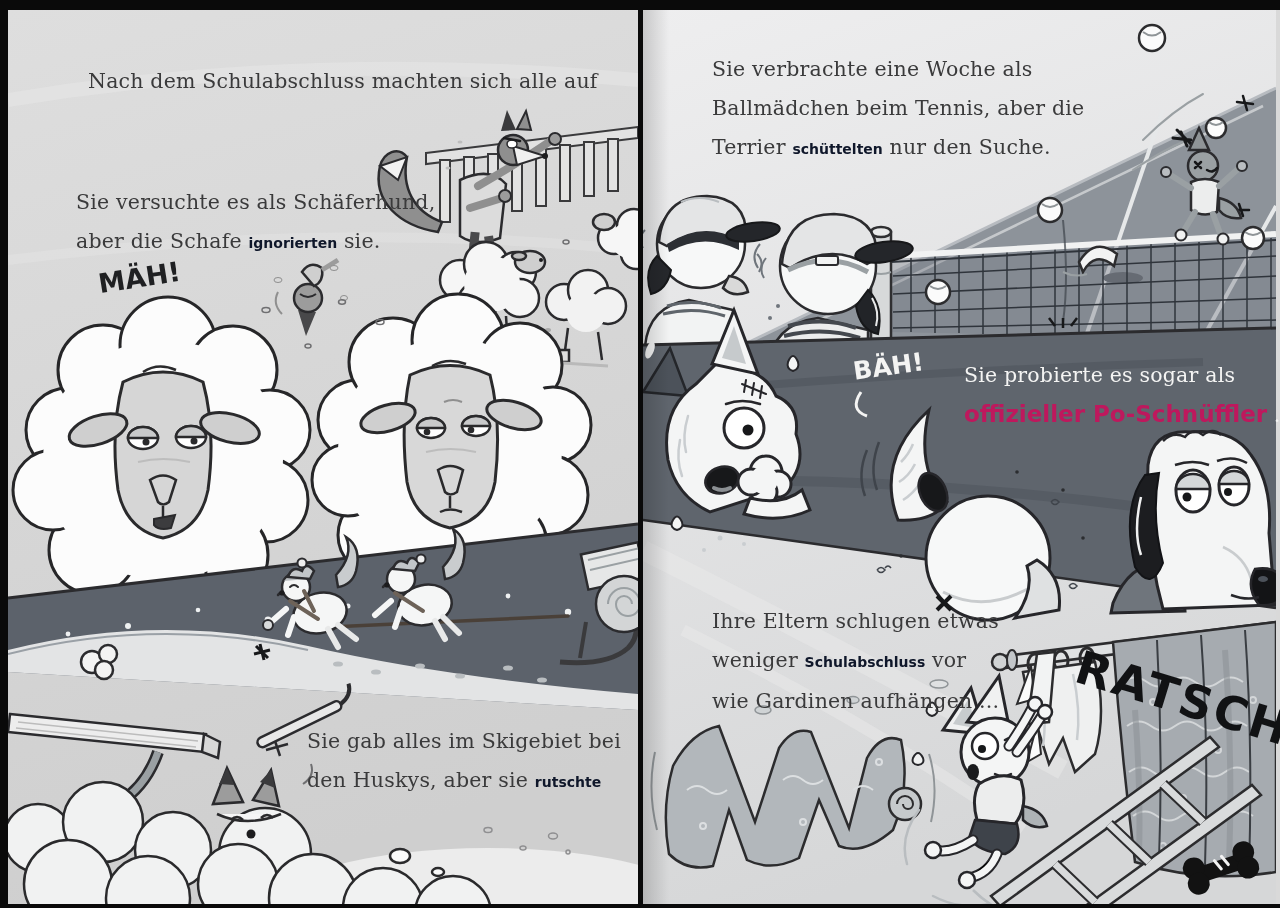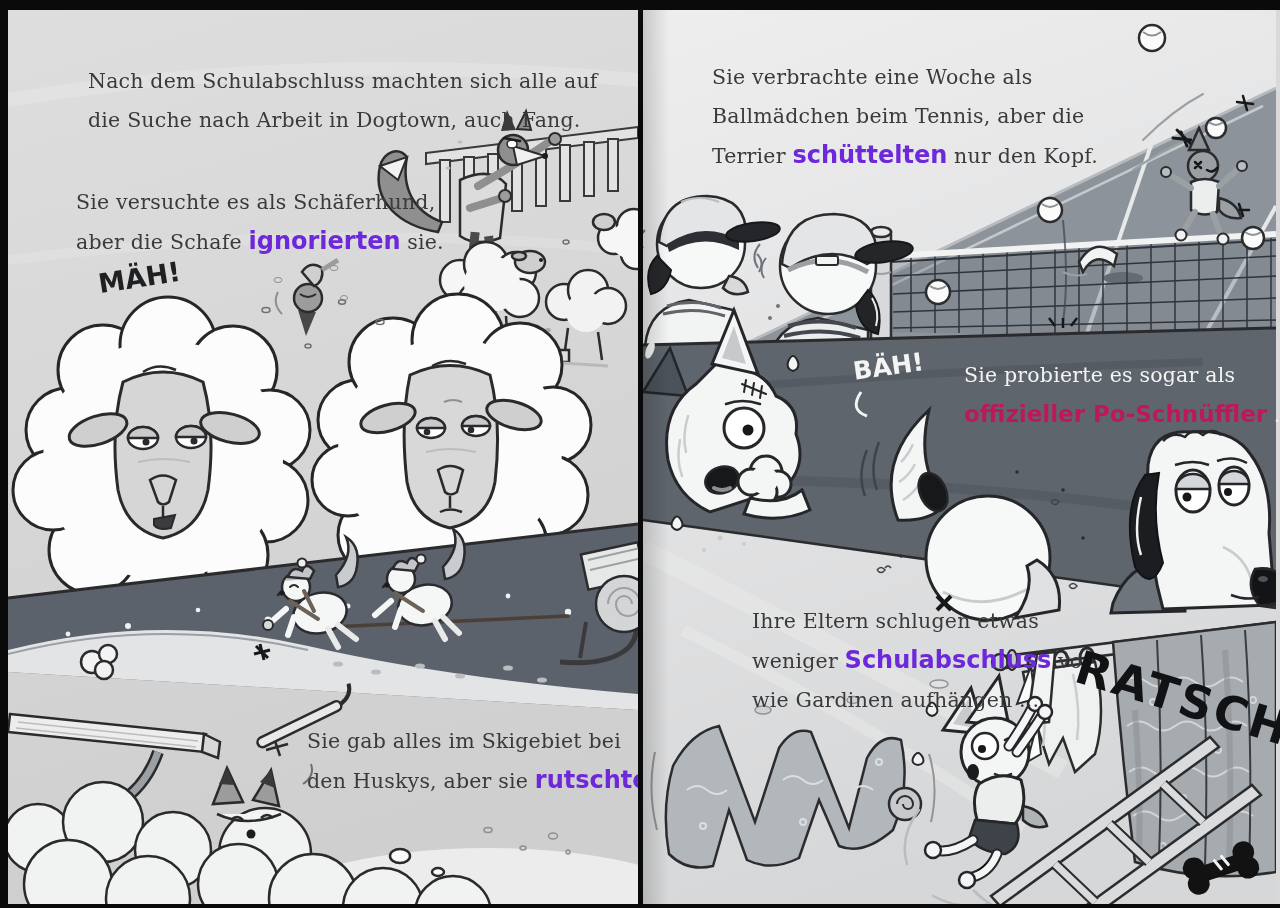--- a/index.html
+++ b/index.html
@@ -9,22 +9,22 @@
   .page-left{left:8px;width:630px;}
   .page-right{left:643px;width:633px;}
   .gutter{position:absolute;left:638px;top:0;width:5px;height:908px;background:#0a0a0a;}
   .page svg.scene{position:absolute;left:0;top:0;}
   .edge-shade-l{position:absolute;top:0;right:0;width:26px;height:100%;
      background:linear-gradient(to right,rgba(0,0,0,0),rgba(0,0,0,.16));pointer-events:none;}
   .edge-shade-r{position:absolute;top:0;left:0;width:26px;height:100%;
      background:linear-gradient(to left,rgba(0,0,0,0),rgba(0,0,0,.16));pointer-events:none;}
   .para{position:absolute;font-size:20.5px;line-height:39px;color:#3a3a3b;
         letter-spacing:.2px;white-space:nowrap;}
-  .para .b{font-family:"DejaVu Sans",sans-serif;font-weight:700;font-size:24px;
-        letter-spacing:0;color:#6d28d9;}
+  .para .b{font-family:"DejaVu Sans",sans-serif;font-weight:700;font-size:14px;
+        letter-spacing:0;color:#0f172a;}
   .para.white{color:#f4f4f3;}
   .para.white .b{color:#be185d;font-size:23px;}
   .sfx{position:absolute;font-family:"DejaVu Sans",sans-serif;font-weight:800;
        white-space:nowrap;}
   .sfx-maeh{font-size:27px;color:#1f2022;transform:rotate(-9deg);}
   .sfx-baeh{font-size:25px;color:#f4f4f3;transform:rotate(-8deg);}
   .sfx-ratsch{font-size:46px;color:#111214;transform:rotate(17deg);transform-origin:left top;
        letter-spacing:3px;}
   .alignR{}
 </style>
@@ -309,21 +309,20 @@
       <g fill="none" stroke="#8f8f91" stroke-width="1.5">
         <ellipse cx="480" cy="820" rx="4" ry="2.5"></ellipse>
           <ellipse cx="515" cy="838" rx="3" ry="2"></ellipse>
         <ellipse cx="545" cy="826" rx="4.5" ry="3"></ellipse>
           <circle cx="560" cy="842" r="2"></circle>
       </g>
     </svg>
 
     <div class="para" style="left:80px;top:52px;">
       <div><span>Nach dem Schulabschluss machten sich alle auf</span></div>
-      <div><span>die Suche nach Arbeit in Dogtown, auch Fang.</span></div>
     </div>
     <div class="para" style="left:68px;top:132px;margin-top:41px;">
       <div><span>Sie versuchte es als Schäferhund,</span></div>
       <div>
         <span>aber die Schafe </span><span class="b">ignorierten</span><span> sie.</span>
       </div>
     </div>
     <div class="sfx sfx-maeh" style="left:90px;top:252px;">MÄH!</div>
     <div class="para" style="left:299px;top:712px;">
       <div><span>Sie gab alles im Skigebiet bei</span></div>
@@ -635,35 +634,35 @@
       <g transform="translate(578,858) rotate(-18)">
         <rect x="-26" y="-8" width="52" height="16" fill="#121212"></rect>
         <circle cx="-26" cy="-8" r="11" fill="#121212"></circle>
           <circle cx="-26" cy="8" r="11" fill="#121212"></circle>
         <circle cx="26" cy="-8" r="11" fill="#121212"></circle>
           <circle cx="26" cy="8" r="11" fill="#121212"></circle>
         <path d="M-4,-9 L0,1 M4,-11 L8,-1" stroke="#f2f2f2" stroke-width="3" stroke-linecap="round"></path>
       </g>
     </svg>
 
-    <div class="para" style="left:69px;top:48px;">
+    <div class="para" style="left:69px;top:40px;">
       <div><span>Sie verbrachte eine Woche als</span></div>
       <div><span>Ballmädchen beim Tennis, aber die</span></div>
       <div>
-        <span>Terrier </span><span class="b">schüttelten</span><span> nur den Kopf.</span>
+        <span>Terrier </span><span class="b">schüttelten</span><span> nur den Suche.</span>
       </div>
     </div>
     <div class="sfx sfx-baeh" style="left:210px;top:342px;">BÄH!</div>
     <div class="para white alignR" style="right:30px;top:346px;">
       <div><span>Sie probierte es sogar als</span></div>
       <div>
         <span class="b">offizieller Po-Schnüffler</span><span> ...</span>
       </div>
     </div>
-    <div class="para" style="left:69px;top:592px;margin-left:40px;">
+    <div class="para" style="left:69px;top:592px;">
       <div><span>Ihre Eltern schlugen etwas</span></div>
       <div>
         <span>weniger </span><span class="b">Schulabschluss</span><span> vor</span>
       </div>
       <div><span>wie Gardinen aufhängen ...</span></div>
     </div>
     <div class="sfx sfx-ratsch" style="left:442px;top:630px;">RATSCH!</div>
     <div class="edge-shade-r"></div>
   </div>
 

